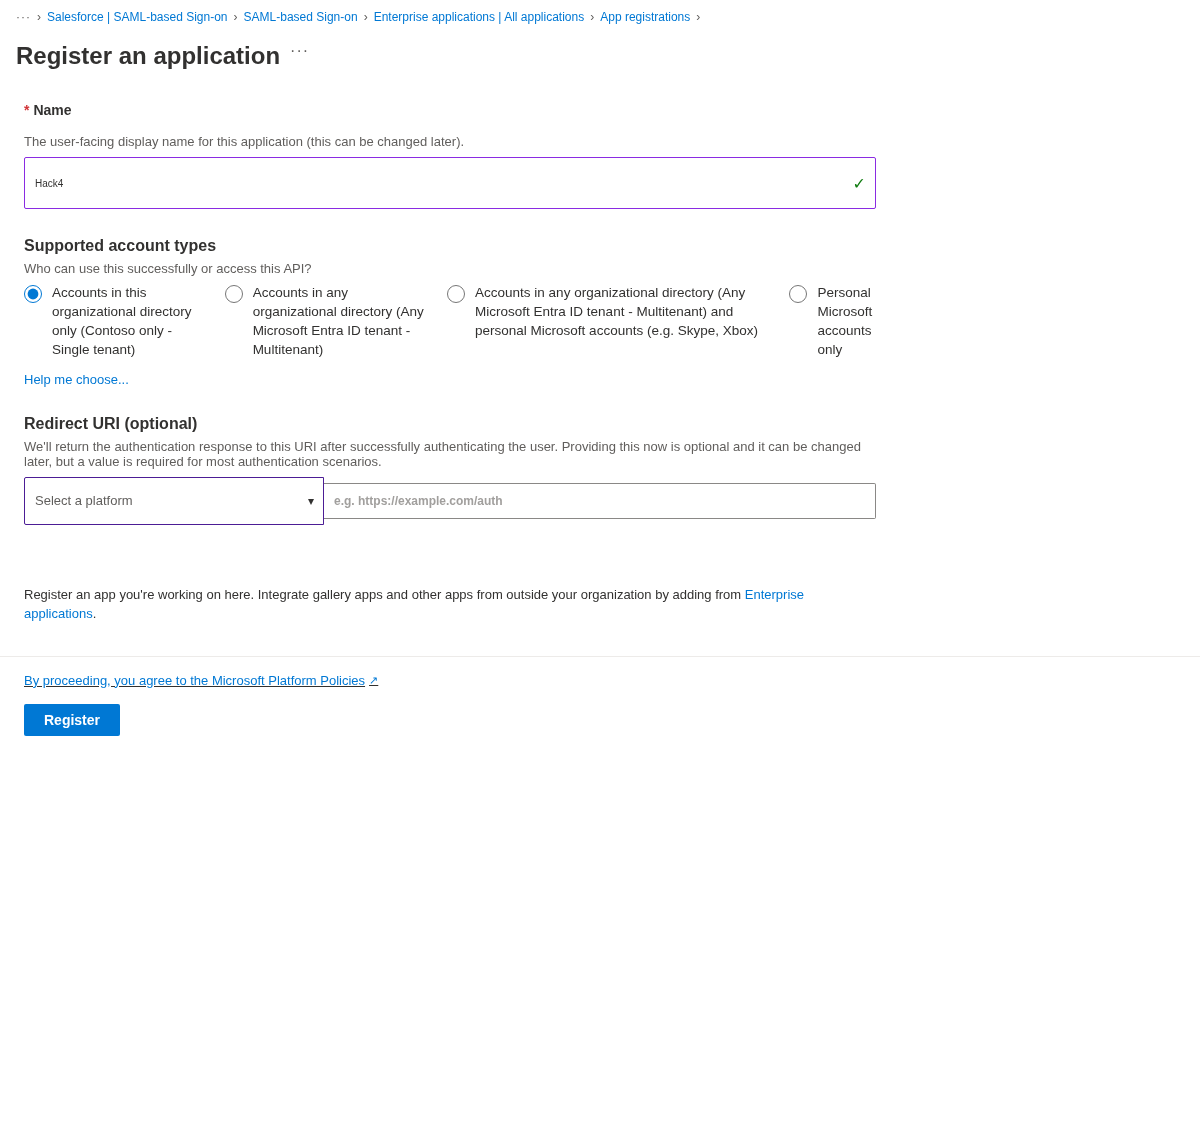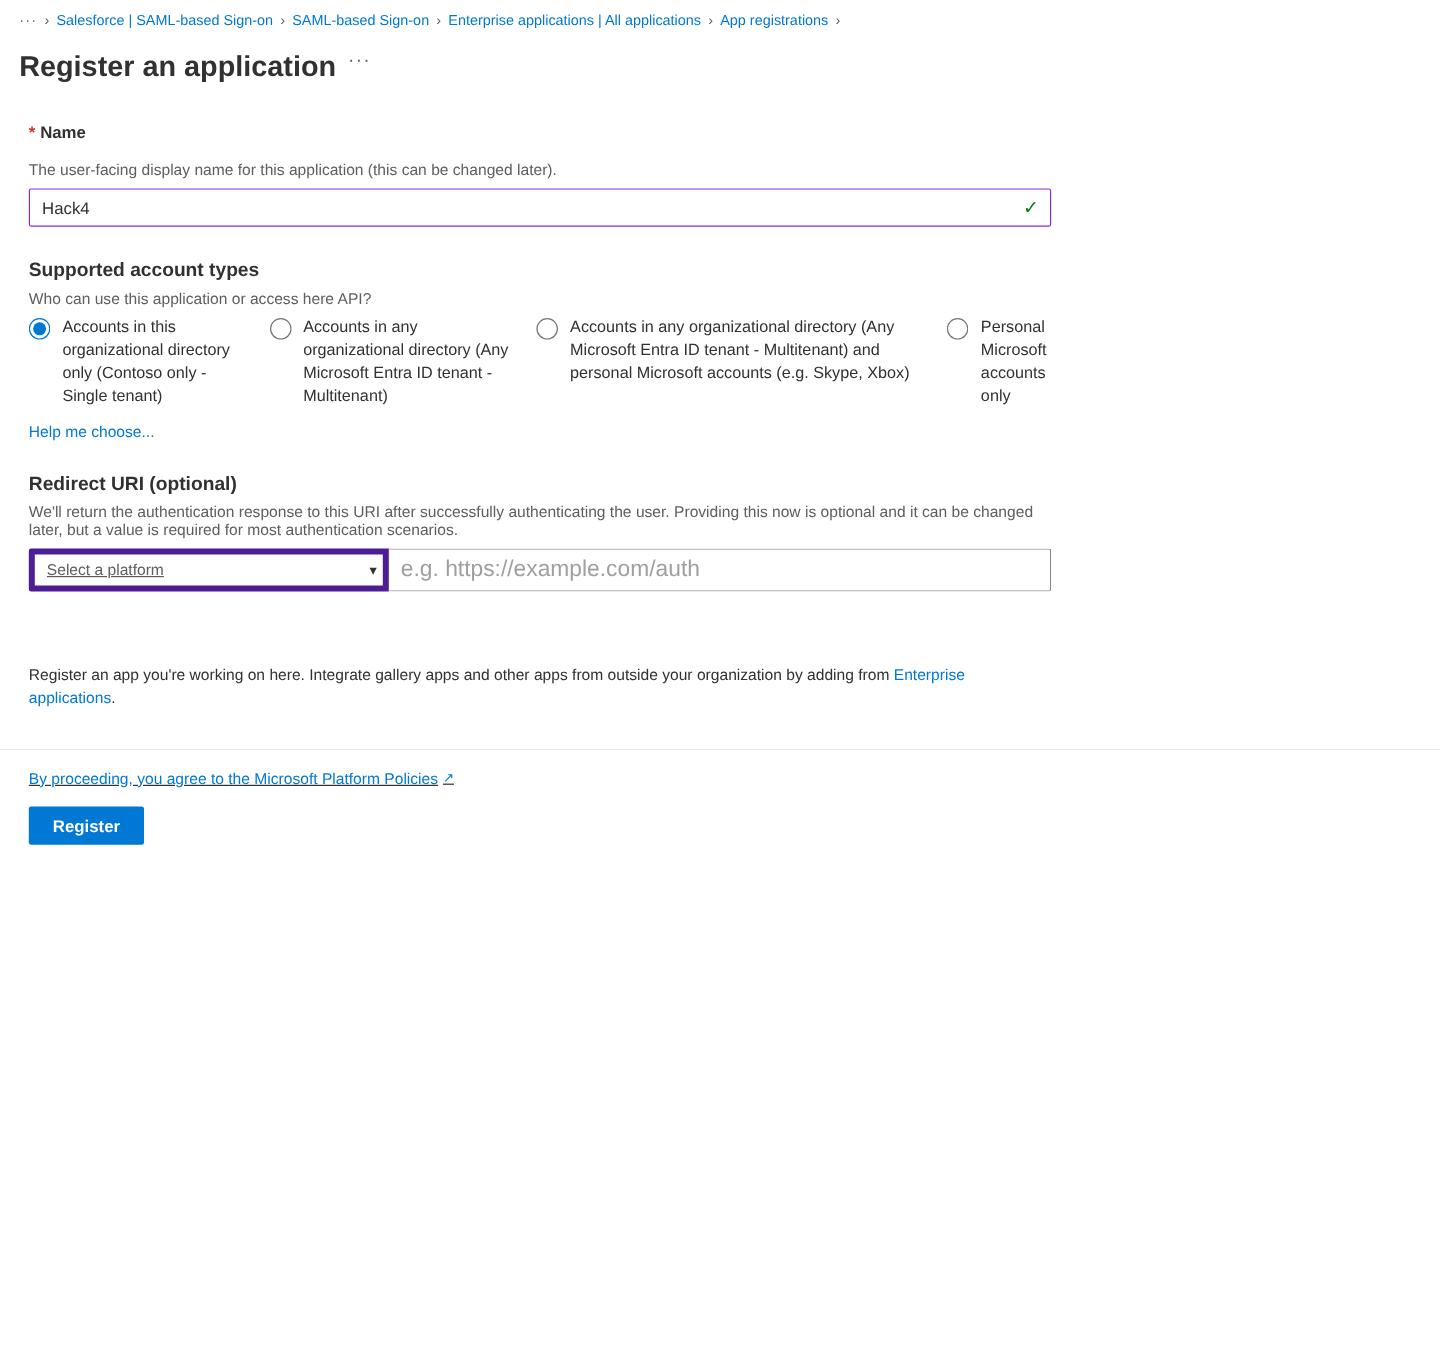--- a/index.html
+++ b/index.html
@@ -81,25 +81,25 @@
     .field-description {
       font-size: 13px;
       color: #605e5c;
       margin-bottom: 8px;
     }
 
     
     .text-input {
       width: 100%;
       max-width: 860px;
-      height: 32px;
+      height: 52px;
       border: 1px solid #8a2be2;
       border-radius: 2px;
       padding: 0 32px 0 10px;
-      font-size: 14px;
+      font-size: 10px;
       color: #323130;
       outline: none;
       position: relative;
     }
     .input-wrapper {
       position: relative;
       max-width: 860px;
     }
     .input-checkmark {
       position: absolute;
@@ -162,51 +162,51 @@
       max-width: 860px;
       margin-top: 8px;
     }
     .platform-select-wrapper {
       position: relative;
       width: 300px;
       flex-shrink: 0;
     }
     .platform-select {
       width: 100%;
-      height: 36px;
-      border: 5px solid #4c1d95;
+      height: 48px;
+      border: 1px solid #4c1d95;
       border-radius: 2px 0 0 2px;
       padding: 0 30px 0 10px;
       font-size: 13px;
       color: #605e5c;
       background: #fff;
       appearance: none;
       cursor: pointer;
       outline: none;
-      text-decoration: underline;
     }
     .select-arrow {
       position: absolute;
       right: 10px;
       top: 50%;
       transform: translateY(-50%);
       pointer-events: none;
       color: #323130;
       font-size: 12px;
     }
     .uri-input {
       flex: 1;
       height: 36px;
       border: 1px solid #8a8886;
       border-left: none;
       border-radius: 0 2px 2px 0;
       padding: 0 10px;
-      font-size: 19px;
+      font-size: 12px;
       color: #323130;
       outline: none;
+      font-weight: bold;
     }
     .uri-input::placeholder {
       color: #a19f9d;
     }
 
     
     .bottom-note {
       font-size: 13px;
       color: #323130;
       margin-top: 60px;
@@ -281,21 +281,21 @@
     </div>
     <p class="field-description">The user-facing display name for this application (this can be changed later).</p>
     <div class="input-wrapper">
       <input class="text-input" type="text" value="Hack4" style="">
       <span class="input-checkmark">✓</span>
     </div>
   </div>
 
   <div class="section">
     <div class="section-heading">Supported account types</div>
-    <p class="field-description">Who can use this application or access here API?</p>
+    <p class="field-description">Who can use this successfully or access this API?</p>
 
     <div class="radio-group">
 
       <label class="radio-option">
         <input type="radio" class="radio-input" name="account-type" checked="" style="">
         <span class="radio-label">Accounts in this organizational directory only (Contoso only - Single tenant)</span>
       </label>
 
       <label class="radio-option">
         <input type="radio" class="radio-input" name="account-type" style="">

